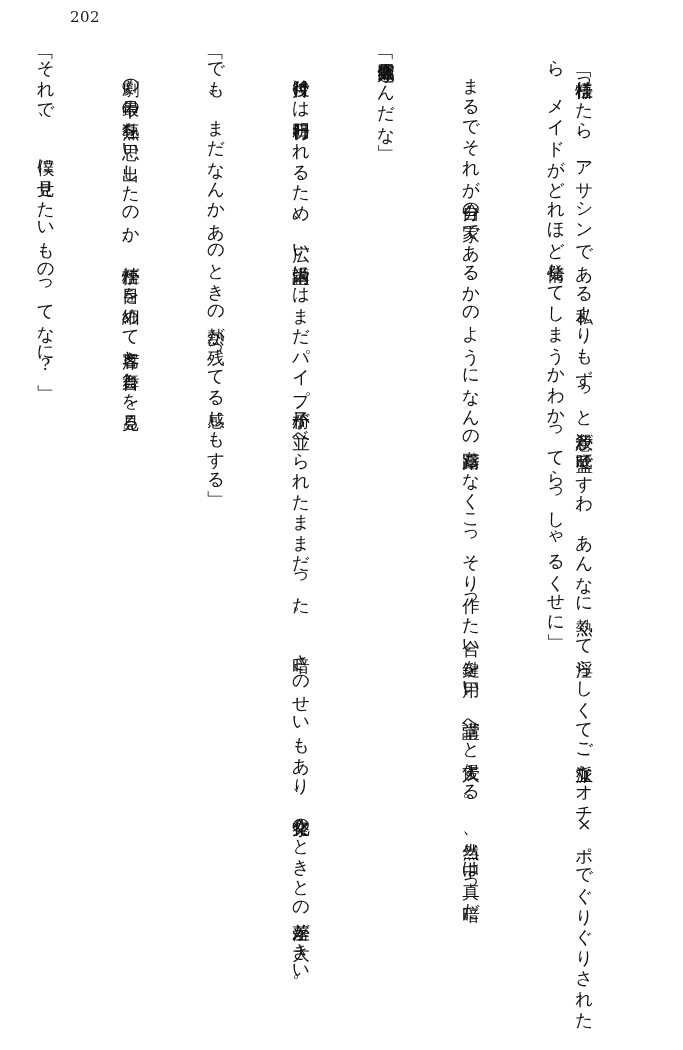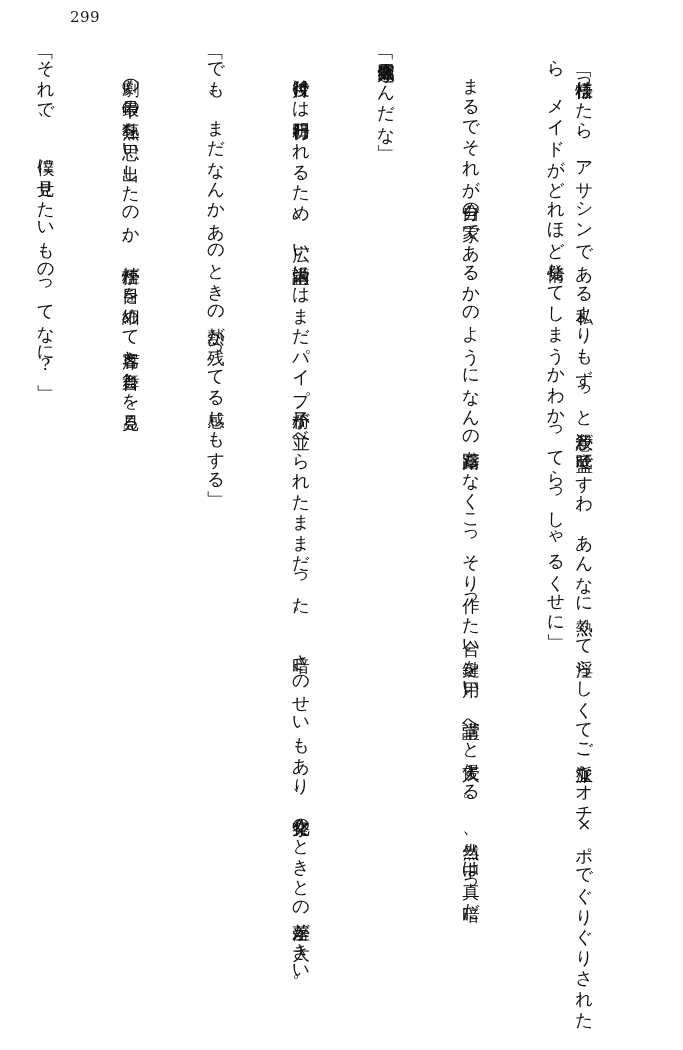--- a/index.html
+++ b/index.html
@@ -46,21 +46,21 @@
   }
   .indent {
     text-indent: 1em;
   }
 </style>
 </head>
 <body>
 
 <div class="page">
 
-  <div class="page-number">299</div>
+  <div class="page-number">202</div>
 
   <div class="body-text">
     <p class="indent">「桂悟様ったら、アサシンである私よりもずっと殺意が旺盛ですわ。あんなに熱くて淫らしくてご立派なオチ×ポでぐりぐりされたら、メイドがどれほど発情してしまうかわかってらっしゃるくせに」</p>
     <p class="indent">まるでそれが自分の家であるかのようになんの躊躇もなくこっそり作った合い鍵を用い、講堂へと侵入する。　当然、中は真っ暗だ。</p>
     <p>「全然雰囲気違うんだな」</p>
     <p class="indent">後片付けは明日行われるため、広い講堂内にはまだパイプ椅子が並べられたままだった。　暗さのせいもあり、文化祭のときとの落差が大きい。</p>
     <p>「でも、まだなんかあのときの熱が残ってる感じもする」</p>
     <p class="indent">劇の最中の熱狂を思い出したのか、桂悟が目を細めて客席と舞台とを見る。</p>
     <p>「それで、　僕に見せたいものってなに?」</p>
     

